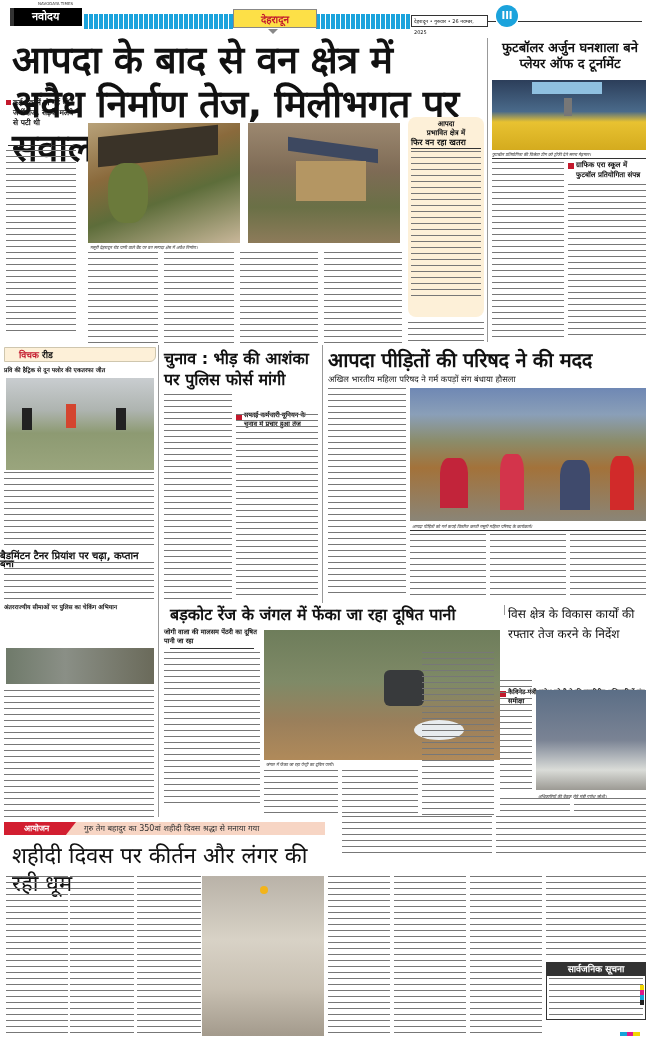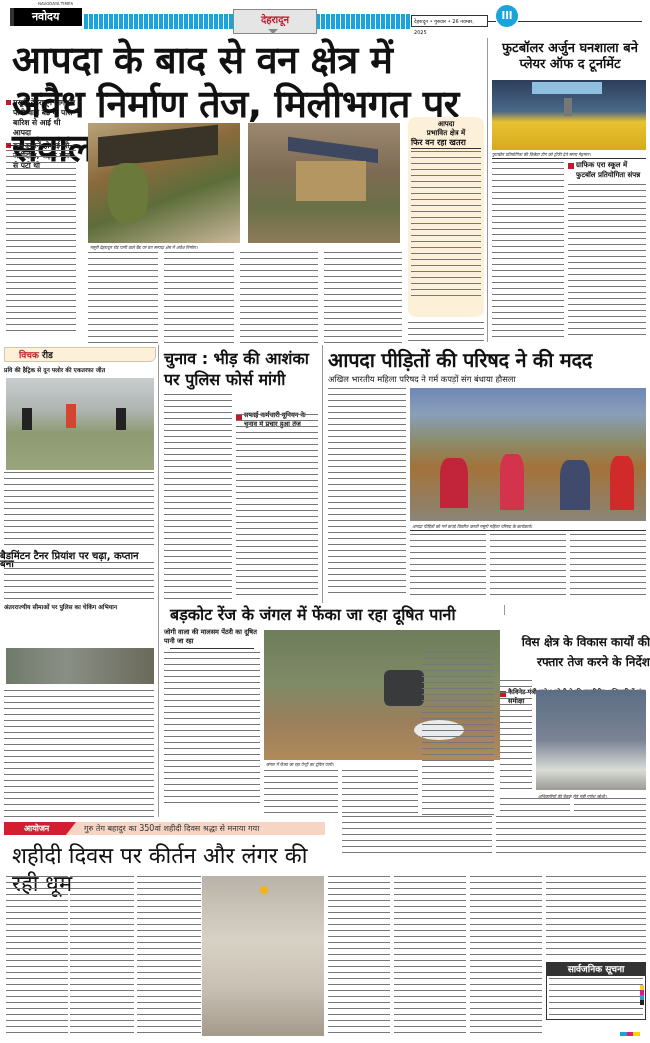--- a/index.html
+++ b/index.html
@@ -3,21 +3,21 @@
 <meta charset="utf-8">
 <style>
 *{box-sizing:border-box;margin:0;padding:0}
 html,body{width:650px;height:1043px;background:#fff;overflow:hidden}
 body{position:relative;font-family:"DejaVu Sans",sans-serif;color:#111}
 .abs{position:absolute}
 .masthead{left:0;top:0;width:650px;height:30px}
 .brand{left:10px;top:8px;width:72px;height:18px;background:#000000;color:#fff;font-size:11px;font-weight:bold;line-height:18px;padding-left:18px;border-left:4px solid #333}
 .brand-sub{left:38px;top:1px;font-size:4px;color:#333}
 .stripes{top:14px;height:15px;background:repeating-linear-gradient(90deg,#1ba3dc 0 4px,#fff 4px 5px)}
-.city-box{left:233px;top:9px;width:84px;height:25px;background:#e5e5e5;border:1px solid #888;text-align:center;font-size:10px;font-weight:bold;color:#c3192c;line-height:20px}
+.city-box{left:233px;top:9px;width:84px;height:19px;background:#fde047;border:1px solid #888;text-align:center;font-size:10px;font-weight:bold;color:#c3192c;line-height:20px}
 .date-box{left:411px;top:15px;width:77px;height:12px;border:1px solid #333;background:#fff;font-size:5px;line-height:11px;padding-left:2px}
 .page-no{left:496px;top:5px;width:22px;height:22px;border-radius:50%;background:#1ba3dc;color:#fff;font-size:10px;font-weight:bold;text-align:center;line-height:22px}
 .rule{background:#333}
 .headline-main{left:12px;top:38px;width:462px;font-size:38px;font-weight:bold;line-height:44px;letter-spacing:-0.5px}
 .bullets{left:6px;top:98px;width:70px;font-size:7.5px;line-height:10px;font-weight:bold}
 .bullets .b{position:relative;padding-left:7px;margin-bottom:3px}
 .bullets .b::before{content:"";position:absolute;left:0;top:2px;width:5px;height:5px;background:#c3192c}
 .text-block{font-size:4px;line-height:6.2px;color:#333;overflow:hidden;text-align:justify}
 .text-block::before{content:"";display:block;height:100%;background:repeating-linear-gradient(180deg,#777 0 1.4px,transparent 1.4px 6px)}
 .photo{overflow:hidden}
@@ -50,21 +50,20 @@
   <div class="abs" style="left:268px;top:29px;width:0;height:0;border-left:5px solid transparent;border-right:5px solid transparent;border-top:5px solid #888"></div>
   <div class="abs date-box">देहरादून • गुरुवार • 26 नवम्बर, 2025</div>
   <div class="abs" style="left:488px;top:21px;width:8px;height:1px;background:#333"></div>
   <div class="abs page-no">III</div>
   <div class="abs" style="left:518px;top:21px;width:124px;height:1px;background:#333"></div>
 </div>
 
 <div class="abs headline-main">आपदा के बाद से वन क्षेत्र में अवैध निर्माण तेज, मिलीभगत पर सवाल</div>
 
 <div class="abs bullets">
-  <div class="b">मसूरी-देहरादून मार्ग पर पानी वाले बैंड के पास बारिश से आई थी आपदा</div>
   <div class="b">कई दुकानें हो गई थी जमींदोज, सड़के मलबे से पटी थी</div>
 </div>
 <div class="abs rule" style="left:8px;top:145px;width:66px;height:1px"></div>
 <div class="abs text-block" style="left:6px;top:150px;width:70px;height:185px"></div>
 
 <div class="abs photo" style="left:88px;top:123px;width:152px;height:120px;background:linear-gradient(160deg,#b8a27a 0%,#8a6a3c 35%,#5d6d3a 60%,#c9b79a 100%)">
   <div style="position:absolute;left:10px;top:8px;width:120px;height:30px;background:#3a3328;transform:skewY(-6deg)"></div>
   <div style="position:absolute;left:20px;top:40px;width:40px;height:60px;background:#6b7a3b;border-radius:40%"></div>
 </div>
 <div class="abs photo" style="left:248px;top:123px;width:152px;height:120px;background:linear-gradient(180deg,#9c8870 0%,#7e6b55 40%,#6a7046 70%,#8d7b5a 100%)">
@@ -146,21 +145,21 @@
 <div class="abs photo" style="left:264px;top:630px;width:236px;height:130px;background:linear-gradient(180deg,#6e7d5b 0%,#7f8a67 40%,#9a7f5b 70%,#b08a5a 100%)">
   <div style="position:absolute;left:120px;top:40px;width:40px;height:36px;background:#383a3c;border-radius:6px"></div>
   <div style="position:absolute;left:150px;top:90px;width:50px;height:20px;background:#e8ecef;border-radius:50%"></div>
 </div>
 <div class="abs caption" style="left:266px;top:761px;width:234px">जंगल में फेंका जा रहा पेन्ट्री का दूषित पानी।</div>
 <div class="abs text-block" style="left:264px;top:770px;width:74px;height:46px"></div>
 <div class="abs text-block" style="left:342px;top:770px;width:76px;height:46px"></div>
 
 <div class="abs col-sep" style="left:504px;top:605px;height:10px"></div>
 
-<div class="abs h-sec" style="left:508px;top:632px;width:142px;font-size:12px;line-height:20px;text-align:right;font-weight:bold">विस क्षेत्र के विकास कार्यों की रफ्तार तेज करने के निर्देश</div>
+<div class="abs h-sec" style="left:508px;top:604px;width:142px;font-size:12px;line-height:20px;text-align:left;font-weight:normal">विस क्षेत्र के विकास कार्यों की रफ्तार तेज करने के निर्देश</div>
 <div class="abs text-block" style="left:422px;top:652px;width:72px;height:165px"></div>
 <div class="abs sub-red" style="left:500px;top:650px;width:146px;font-size:6.5px;line-height:9px">कैबिनेट मंत्री गणेश जोशी ने की एमडीडीए अधिकारियों संग समीक्षा</div>
 <div class="abs photo" style="left:536px;top:690px;width:110px;height:100px;background:linear-gradient(180deg,#5b6e86 0%,#7a8394 50%,#dadcd8 80%,#9c9a94 100%)"></div>
 <div class="abs text-block" style="left:500px;top:680px;width:32px;height:110px"></div>
 <div class="abs caption" style="left:538px;top:793px;width:108px">अधिकारियों की बैठक लेते मंत्री गणेश जोशी।</div>
 <div class="abs text-block" style="left:500px;top:798px;width:70px;height:20px"></div>
 <div class="abs text-block" style="left:574px;top:798px;width:72px;height:20px"></div>
 
 <div class="abs ayojan-bar"></div>
 <div class="abs ayojan-tag">आयोजन</div>

